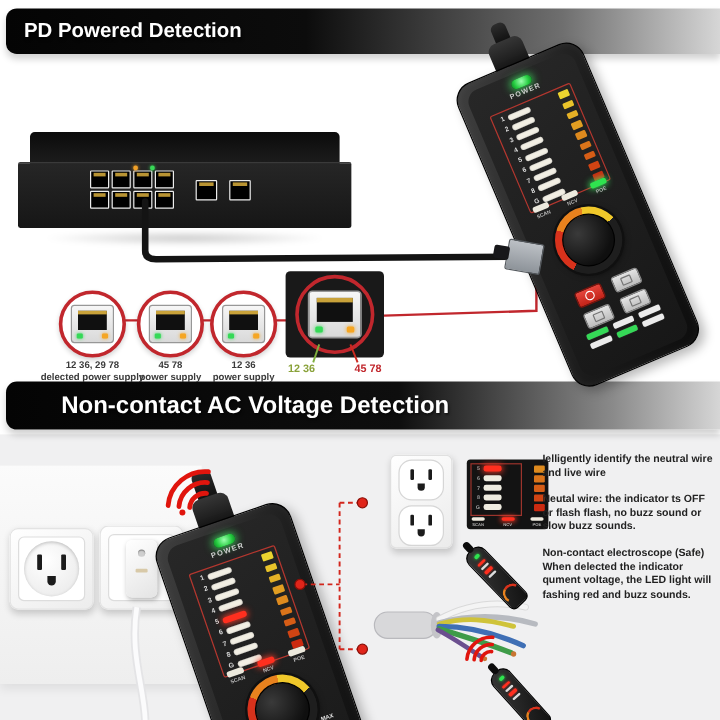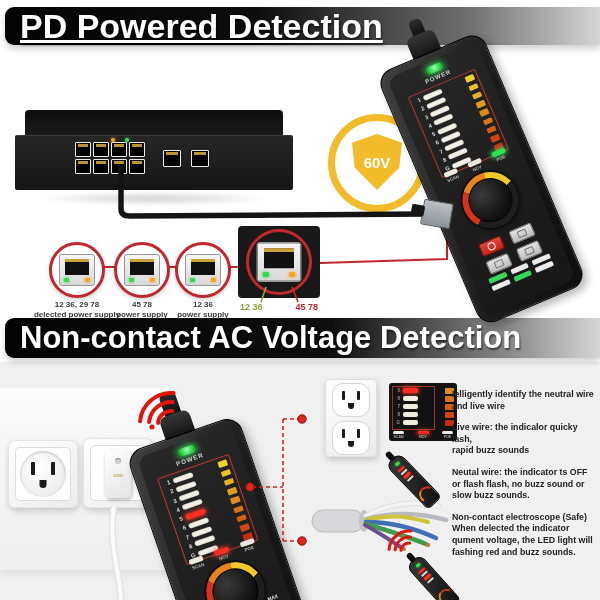--- a/index.html
+++ b/index.html
@@ -5,23 +5,23 @@
   html,body{margin:0;padding:0;background:#fff;}
   .stage{position:relative;width:600px;height:600px;overflow:hidden;background:#ffffff;
          font-family:"Liberation Sans","DejaVu Sans",sans-serif;}
   .bot-bg{position:absolute;left:0;top:362px;width:600px;height:238px;background:#f0f0f1;z-index:0;}
 
   
   .banner{position:absolute;left:5px;right:0;height:38px;border-radius:9px 0 0 9px;z-index:1;
           background:linear-gradient(90deg,#040404 0%,#0c0c0c 42%,#6f6f6f 78%,#d6d6d6 100%);
           box-shadow:0 4px 6px rgba(0,0,0,.18);display:flex;align-items:center;}
   .banner span{color:#fff;font-weight:800;padding-left:15px;text-shadow:1px 2px 2px rgba(0,0,0,.55);white-space:nowrap;}
-  .banner1{top:7px;} .banner1 span{font-size:34px;text-decoration:underline;}
+  .banner1{top:7px;} .banner1 span{font-size:17px;}
   .banner2{top:318px;height:40px;background:linear-gradient(90deg,#040404 0%,#0e0e0e 55%,#8a8a8a 85%,#d6d6d6 100%);}
-  .banner2 span{font-size:31px;}
+  .banner2 span{font-size:20px;margin-left:31px;}
   .desc{position:absolute;left:18px;top:54px;width:370px;font-size:13.5px;font-weight:700;color:#1c1c1c;
         line-height:1.42;white-space:pre-line;z-index:1;}
 
   
   .switch{position:absolute;left:15px;top:110px;width:278px;height:96px;z-index:1;}
   .sw-top{position:absolute;left:10px;top:0;right:10px;height:27px;border-radius:4px 4px 0 0;
           background:linear-gradient(#0b0b0b,#1d1d1d);}
   .sw-front{position:absolute;left:0;top:25px;right:0;height:54px;border-radius:2px;
           background:linear-gradient(#262626,#161616);border-top:1px solid #3a3a3a;}
   .ports8{position:absolute;left:60px;top:6px;display:grid;grid-template-columns:repeat(4,16px);
@@ -177,21 +177,21 @@
         background:#2fe34f;box-shadow:0 0 3px #2fe34f;}
   .mleds{position:absolute;top:12px;left:4px;display:grid;gap:2px;}
   .mled{width:8px;height:2.2px;border-radius:1px;background:#ddd;}
   .mled.r{background:#ff2f1f;box-shadow:0 0 2px #ff2f1f;}
   .marc{position:absolute;bottom:3px;left:1px;width:12px;height:12px;border-radius:50%;
         border:2.5px solid transparent;border-left-color:#e8821e;border-top-color:#d8321c;transform:rotate(25deg);}
   .miniA{left:404px;top:450px;transform:rotate(-44deg);}
   .miniB{left:424px;top:552px;transform:rotate(-42deg);}
 
   
-  .notes{position:absolute;left:452px;top:389px;width:146px;z-index:2;}
+  .notes{position:absolute;left:452px;top:377px;width:146px;z-index:2;}
   .notes p{margin:0 0 10px;font-size:8.8px;font-weight:700;color:#222;line-height:1.32;white-space:pre-line;}
 
   .svgfull{position:absolute;left:0;top:0;z-index:2;pointer-events:none;}
   .svgtop{z-index:6;}
   .wiresvg{position:absolute;left:308px;top:492px;z-index:2;}
 </style>
 </head>
 <body>
 
 <div class="stage">
@@ -215,25 +215,20 @@
         <div class="pp"></div>
       </div>
       <div class="pp single ps1"></div>
       <div class="pp single ps2"></div>
       <span class="ind ind-o"></span>
       <span class="ind ind-g"></span>
     </div>
     <div class="sw-shadow"></div>
   </div>
 
-  <div class="badge">
-    <div class="shield">
-      <span>60V</span>
-    </div>
-  </div>
 
   <svg class="svgfull" width="600" height="600">
     <path d="M121,168 L121,209 Q121,216 130,216 L424,214" stroke="#141414" stroke-width="5.5" fill="none" stroke-linecap="round"></path>
     <path d="M77,267 H240" stroke="#c1272d" stroke-width="2" fill="none"></path>
     <path d="M320,263 L447,259 L447,216" stroke="#c1272d" stroke-width="2" fill="none"></path>
   </svg>
 
   <div class="co co1">
     <div class="circle">
       <div class="jack">
@@ -554,22 +549,20 @@
     <path d="M58,28 C80,22 98,24 120,30" stroke="#cfc33a" stroke-width="4" fill="none" stroke-linecap="round"></path>
     <path d="M58,30 C82,30 106,36 128,46" stroke="#3f6fb5" stroke-width="4.5" fill="none" stroke-linecap="round"></path>
     <path d="M58,32 C78,38 98,44 118,52" stroke="#3f9c49" stroke-width="4.5" fill="none" stroke-linecap="round"></path>
     <path d="M57,33 C70,40 82,48 94,56" stroke="#6b4f8f" stroke-width="4" fill="none" stroke-linecap="round"></path>
     <circle cx="120" cy="53" r="2.2" fill="#c87533"></circle>
     <circle cx="96" cy="57" r="2" fill="#c87533"></circle>
   </svg>
 
   <div class="notes">
     <p>Ielligently identify the neutral wire and live wire</p>
-    <p>Live wire: the indicalor quicky lash,
-rapid buzz sounds</p>
     <p>Neutal wire: the indicator ts OFF or flash flash, no buzz sound or slow buzz sounds.</p>
     <p>Non-contact electroscope (Safe) When delected the indicator qument voltage, the LED light will fashing red and buzz sounds.</p>
   </div>
 
   <svg class="svgfull svgtop" width="600" height="600">
     <path d="M266,287 L261,302" stroke="#7fae3e" stroke-width="1.6"></path>
     <path d="M292,287 L298,302" stroke="#cc2a20" stroke-width="1.6"></path>
 
     <path d="M114,506 C108,545 120,572 121,600" stroke="#e4e4e6" stroke-width="7" fill="none"></path>
     <path d="M114,506 C108,545 120,572 121,600" stroke="#fbfbfc" stroke-width="4" fill="none"></path>

